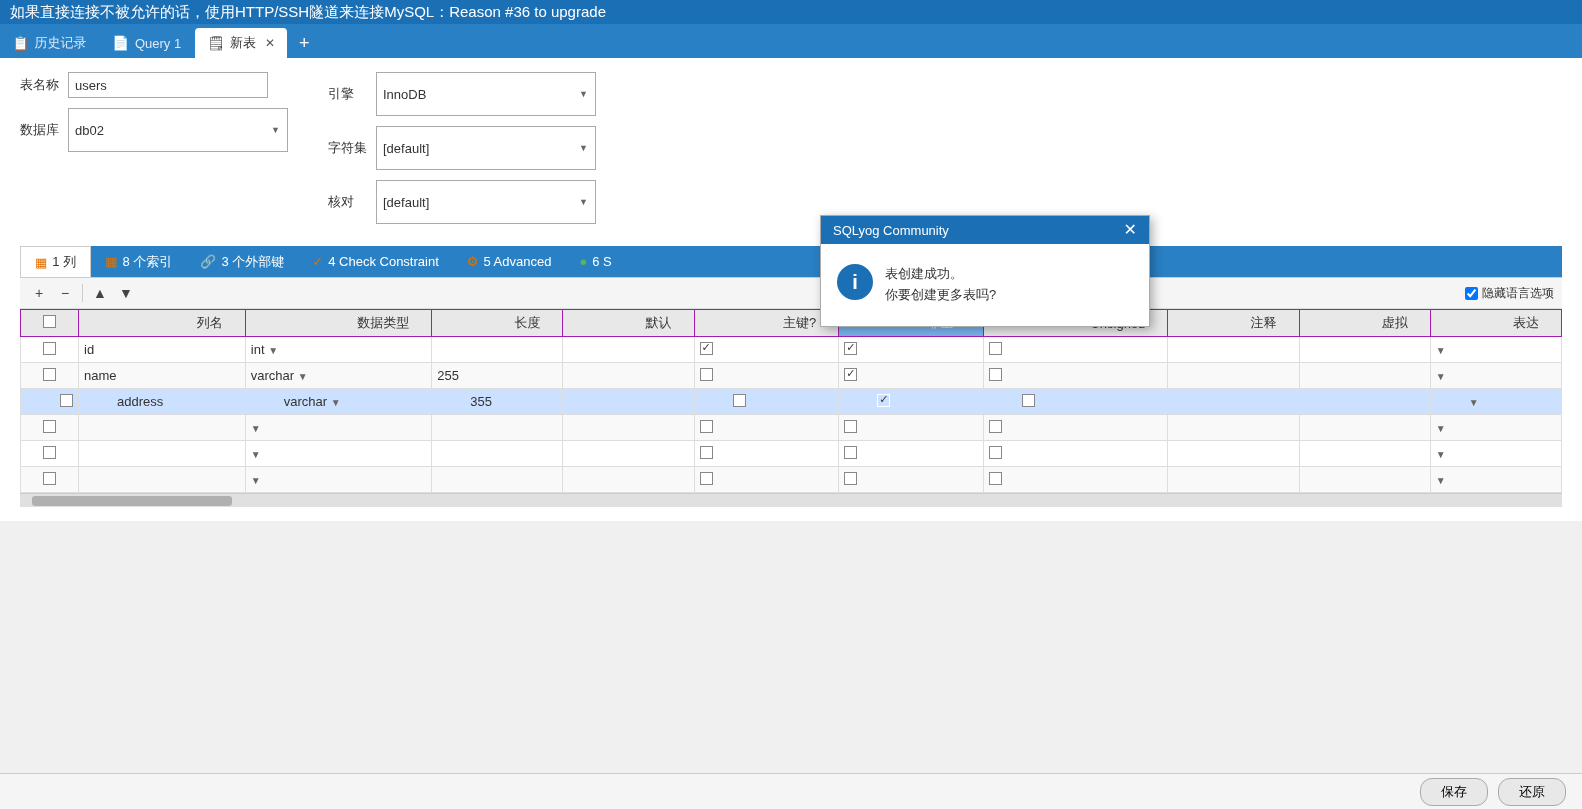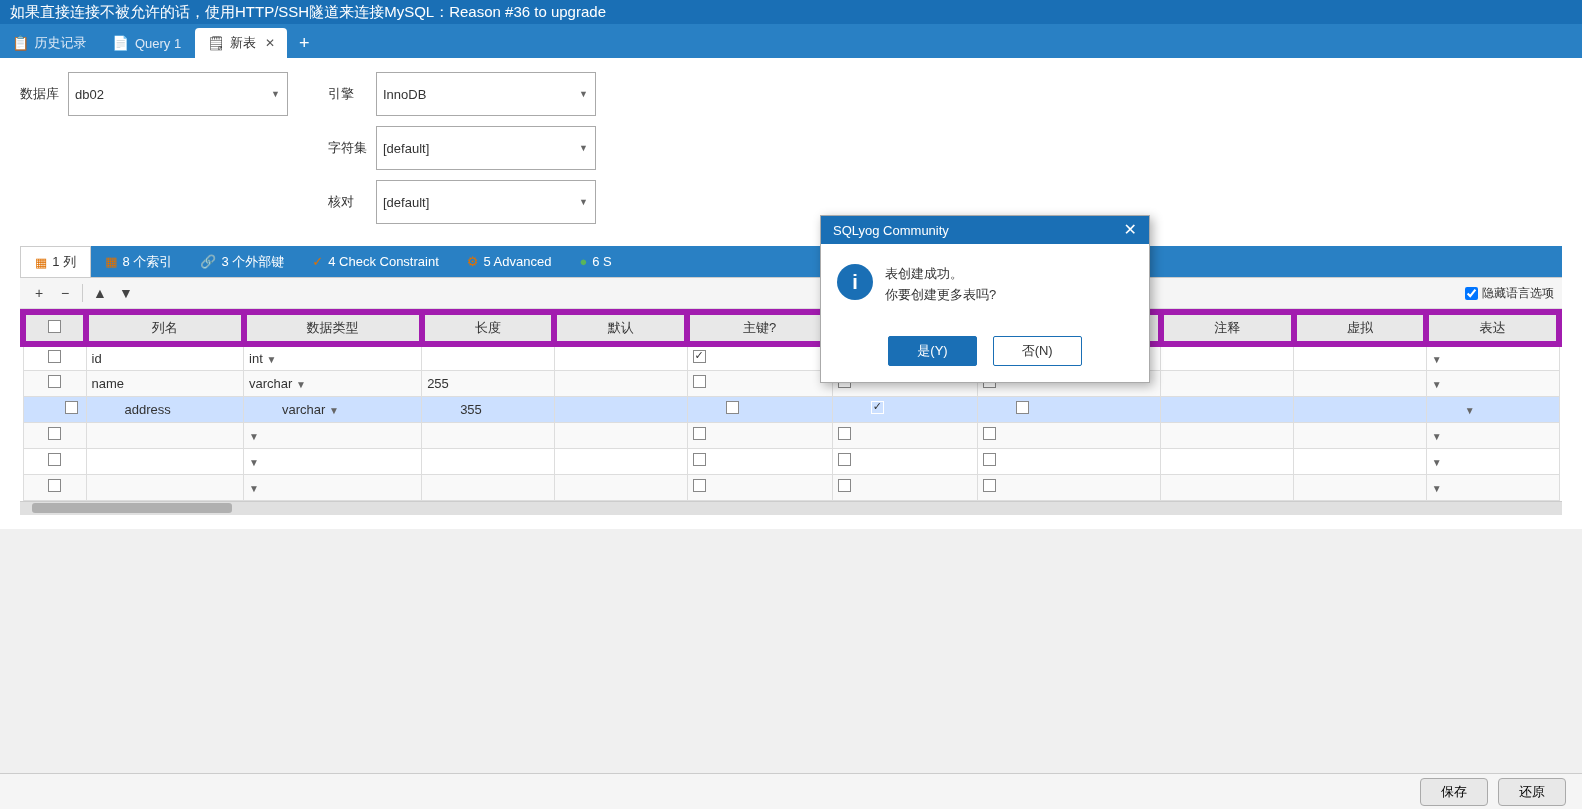--- a/index.html
+++ b/index.html
@@ -173,23 +173,23 @@
     }
 
     
     .data-table {
       width: 100%;
       border-collapse: collapse;
       font-size: 13px;
     }
     .data-table th {
       background: #e8e8e8;
-      border: 6px solid #a21caf;
+      border: 1px solid #a21caf;
       padding: 4px 22px;
-      text-align: center;
+      text-align: right;
       font-weight: normal;
       color: #333;
       white-space: nowrap;
     }
     .data-table td {
       border: 1px solid #ddd;
       padding: 3px 5px;
       color: #333;
       height: 26px;
     }
@@ -258,21 +258,21 @@
       gap: 10px;
       background: #f5f5f5;
       border-top: 1px solid #ccc;
     }
     .bottom-btn {
       padding: 4px 20px;
       border: 1px solid #aaa;
       background: #e8e8e8;
       cursor: pointer;
       font-size: 13px;
-      border-radius: 4px;
+      border-radius: 12px;
     }
 
     
     .dialog-overlay {
       position: fixed;
       top: 0; left: 0; right: 0; bottom: 0;
       z-index: 100;
       pointer-events: none;
     }
     .dialog-box {
@@ -372,20 +372,24 @@
   <div class="tab-add">
     <span>+</span>
   </div>
 </div>
 
 <div class="main-content">
 
   <div class="form-area">
 
     <div class="left-col">
+      <div class="form-group">
+        <span class="form-label">表名称</span>
+        <input class="form-input" type="text" value="users" style="">
+      </div>
       <div class="form-group">
         <span class="form-label">数据库</span>
         <div class="select-wrapper">
           <select class="form-select">
             <option>db02</option>
           </select>
         </div>
       </div>
     </div>
 
@@ -611,23 +615,19 @@
     </div>
     <div class="dialog-body">
       <div class="dialog-icon">
         <span>i</span>
       </div>
       <div class="dialog-text">
         <div>表创建成功。</div>
         <div>你要创建更多表吗?</div>
       </div>
     </div>
-    <div class="dialog-buttons">
-      <button class="dialog-btn primary">是(Y)</button>
-      <button class="dialog-btn">否(N)</button>
-    </div>
   </div>
 </div>
 
 <div class="bottom-bar">
   <button class="bottom-btn">保存</button>
   <button class="bottom-btn">还原</button>
 </div>
 
 </body></html>

